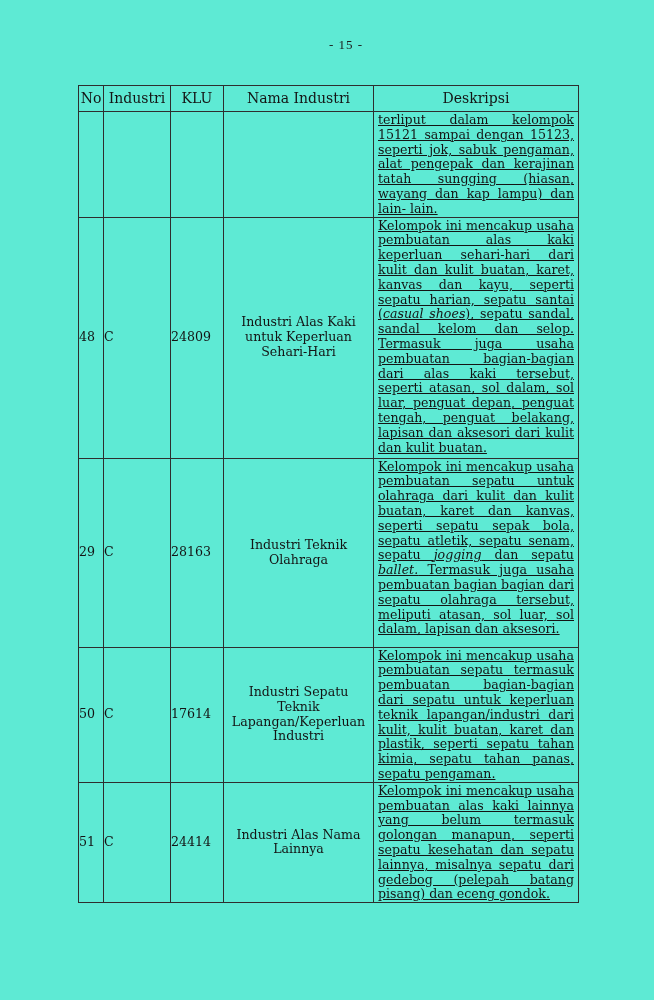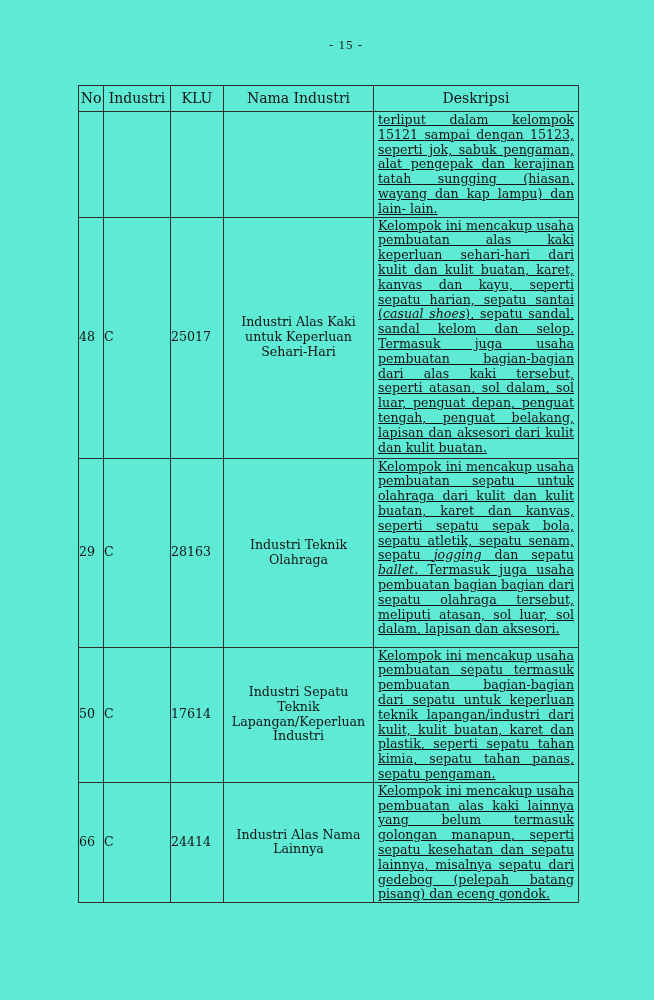--- a/index.html
+++ b/index.html
@@ -103,40 +103,40 @@
       <tr class="r0">
         <td class="c-no"></td>
         <td class="c-kat"></td>
         <td class="c-klu"></td>
         <td class="c-nama"></td>
         <td class="c-desc"><span>terliput dalam kelompok 15121 sampai dengan 15123, seperti jok, sabuk pengaman, alat pengepak dan kerajinan tatah sungging (hiasan, wayang dan kap lampu) dan lain- lain.</span></td>
       </tr>
       <tr class="r1">
         <td class="c-no">48</td>
         <td class="c-kat">C</td>
-        <td class="c-klu">25017</td>
+        <td class="c-klu">24809</td>
         <td class="c-nama">Industri Alas Kaki untuk Keperluan Sehari-Hari</td>
         <td class="c-desc"><span>Kelompok ini mencakup usaha pembuatan alas kaki keperluan sehari-hari dari kulit dan kulit buatan, karet, kanvas dan kayu, seperti sepatu harian, sepatu santai (</span><span class="it">casual shoes</span><span>), sepatu sandal, sandal kelom dan selop. Termasuk juga usaha pembuatan bagian-bagian dari alas kaki tersebut, seperti atasan, sol dalam, sol luar, penguat depan, penguat tengah, penguat belakang, lapisan dan aksesori dari kulit dan kulit buatan.</span></td>
       </tr>
       <tr class="r2">
         <td class="c-no">29</td>
         <td class="c-kat">C</td>
         <td class="c-klu">28163</td>
         <td class="c-nama">Industri Teknik Olahraga</td>
         <td class="c-desc"><span>Kelompok ini mencakup usaha pembuatan sepatu untuk olahraga dari kulit dan kulit buatan, karet dan kanvas, seperti sepatu sepak bola, sepatu atletik, sepatu senam, sepatu </span><span class="it">jogging</span><span> dan sepatu </span><span class="it">ballet.</span><span> Termasuk juga usaha pembuatan bagian bagian dari sepatu olahraga tersebut, meliputi atasan, sol luar, sol dalam, lapisan dan aksesori.</span></td>
       </tr>
       <tr class="r3">
         <td class="c-no">50</td>
         <td class="c-kat">C</td>
         <td class="c-klu">17614</td>
         <td class="c-nama">Industri Sepatu Teknik Lapangan/Keperluan Industri</td>
         <td class="c-desc"><span>Kelompok ini mencakup usaha pembuatan sepatu termasuk pembuatan bagian-bagian dari sepatu untuk keperluan teknik lapangan/industri dari kulit, kulit buatan, karet dan plastik, seperti sepatu tahan kimia, sepatu tahan panas, sepatu pengaman.</span></td>
       </tr>
       <tr class="r4">
-        <td class="c-no">66</td>
+        <td class="c-no">51</td>
         <td class="c-kat">C</td>
         <td class="c-klu">24414</td>
         <td class="c-nama">Industri Alas Nama Lainnya</td>
         <td class="c-desc"><span>Kelompok ini mencakup usaha pembuatan alas kaki lainnya yang belum termasuk golongan manapun, seperti sepatu kesehatan dan sepatu lainnya, misalnya sepatu dari gedebog (pelepah batang pisang) dan eceng gondok.</span></td>
       </tr>
     </tbody>
   </table>
 
 </div>
 

